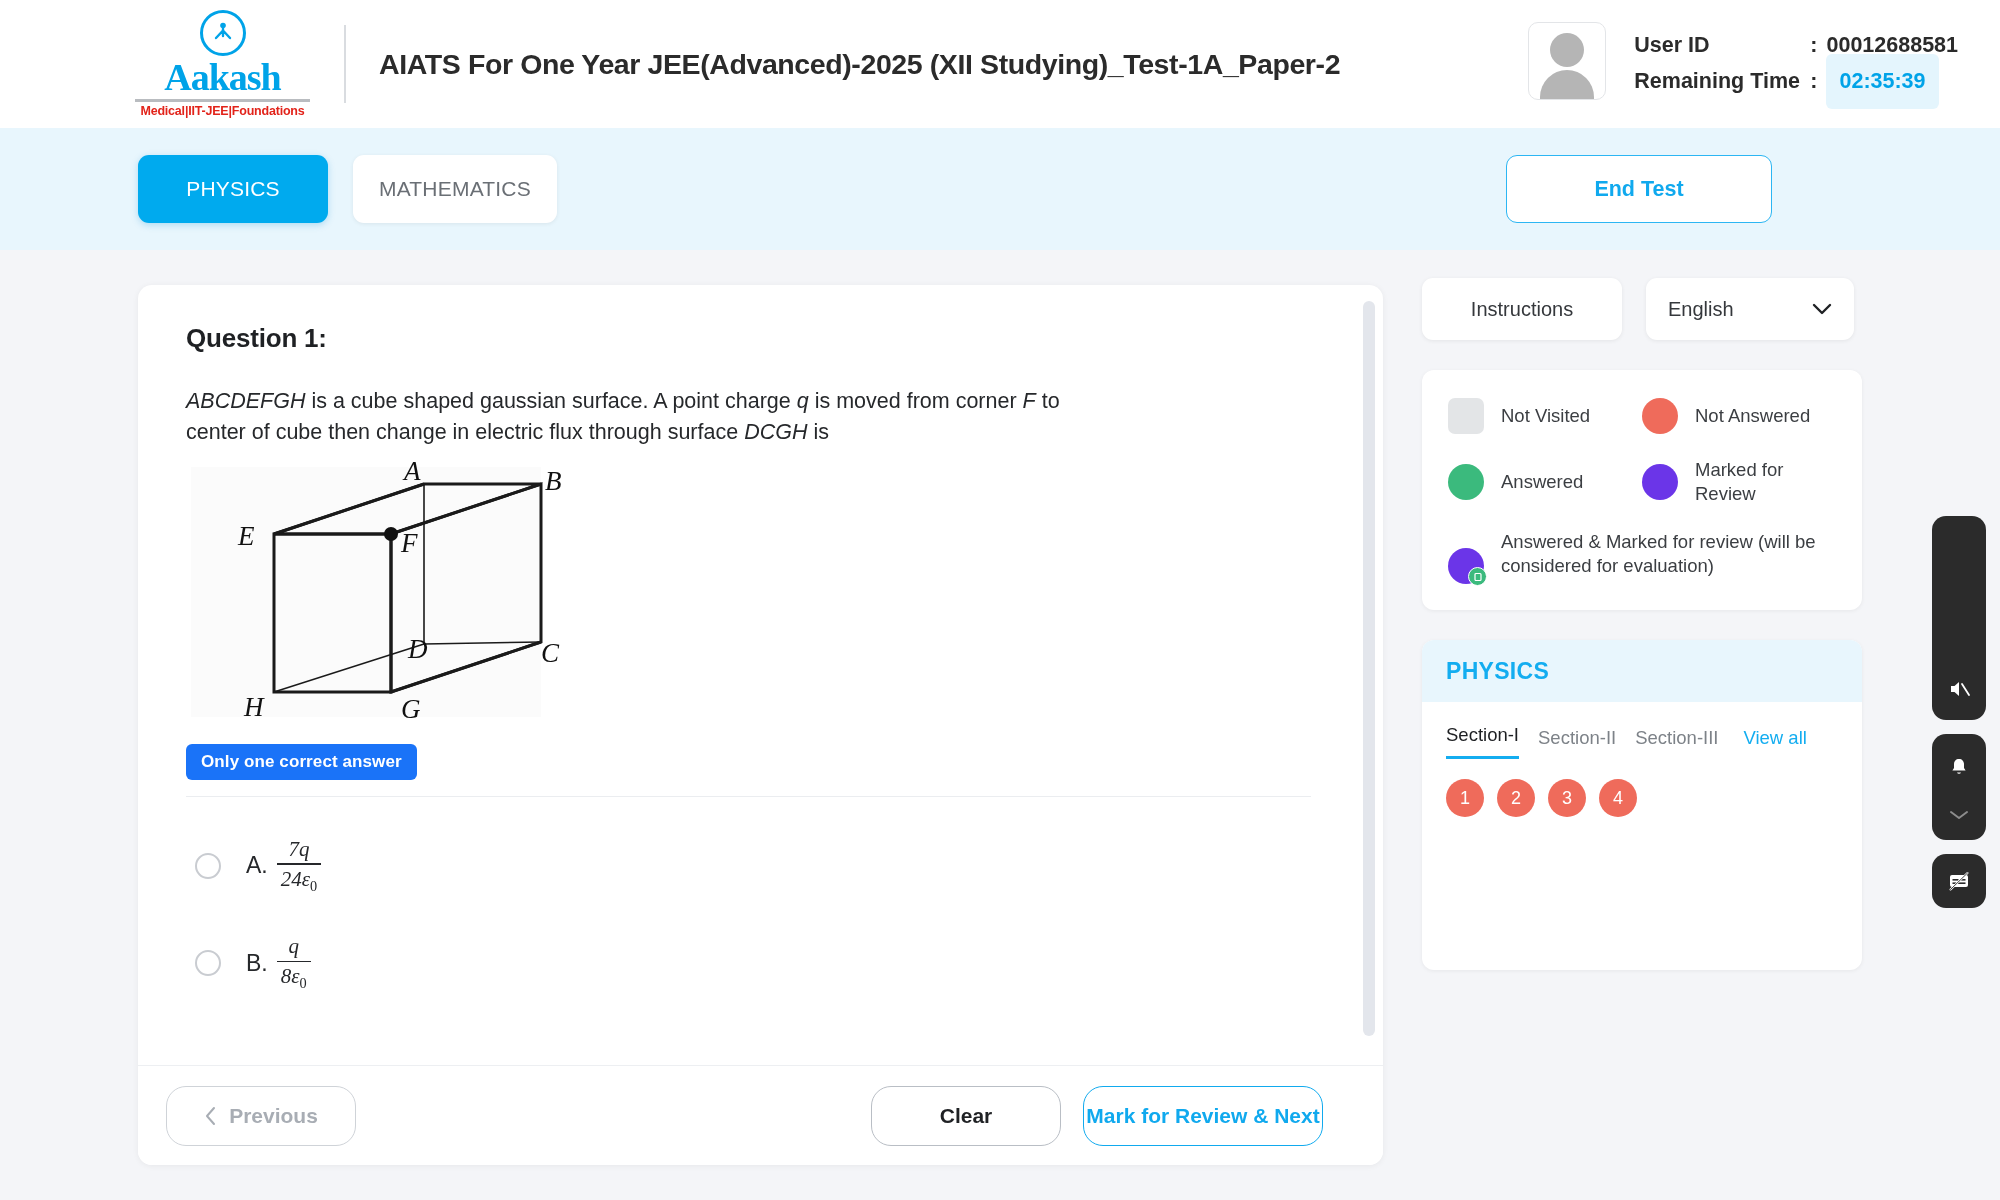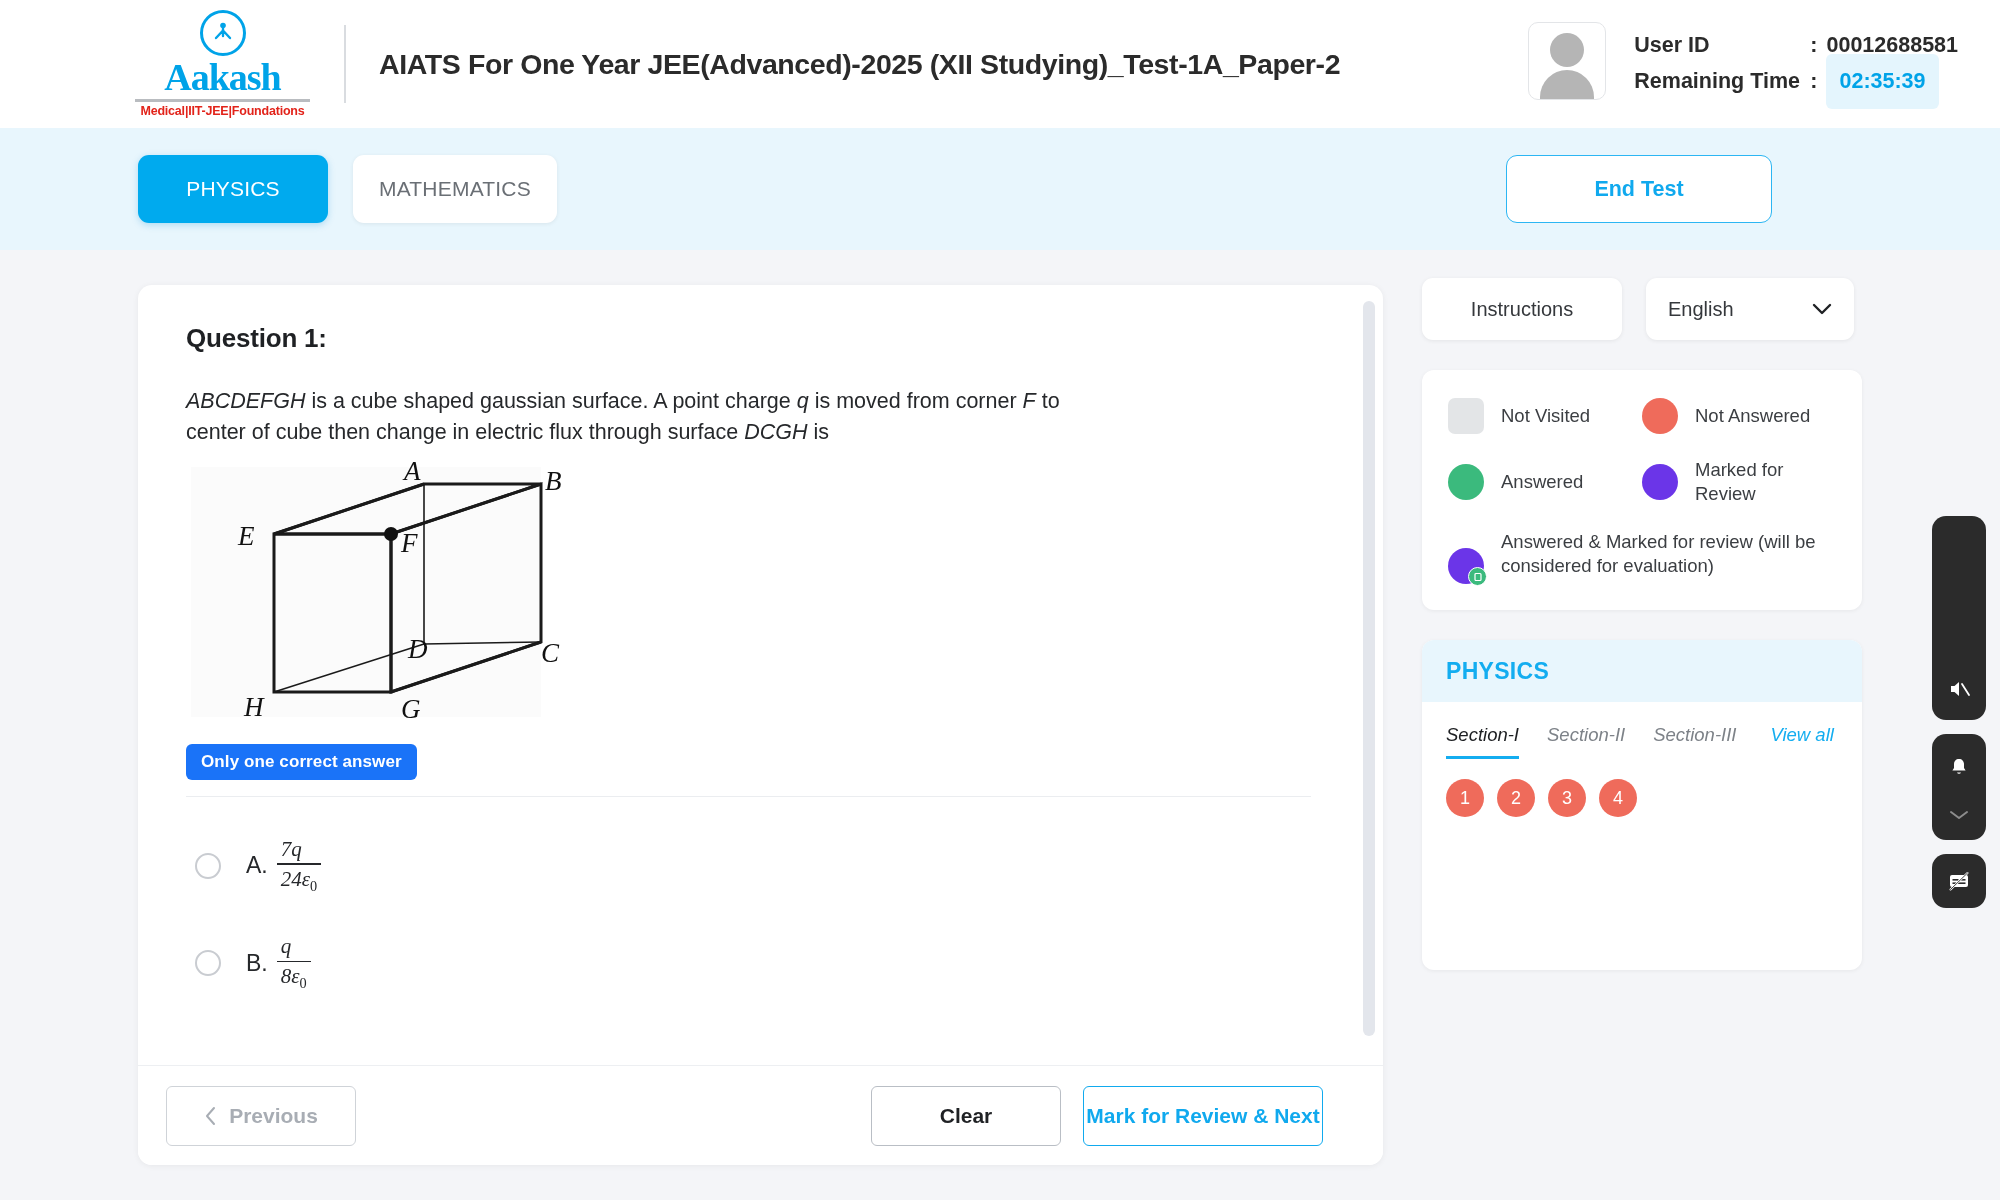--- a/index.html
+++ b/index.html
@@ -100,21 +100,21 @@
   .divider { margin-top: 16px; width: 1125px; height: 1px; background: #ebedf0; }
 
   .option { display: flex; align-items: center; margin-top: 40px; }
   .option:first-of-type { margin-top: 35px; }
   .radio {
     width: 26px; height: 26px; border-radius: 50%; border: 2.2px solid #c9ccd1;
     flex: 0 0 auto; margin-left: 9px; cursor: pointer; background: #fff;
   }
   .opt-letter { font-size: 23px; color: #26282b; margin-left: 25px; }
   .frac {
-    display: inline-flex; flex-direction: column; align-items: flex-start;
+    display: inline-flex; flex-direction: column; align-items: center;
     margin-left: 9px; font-family: "Liberation Serif", serif; font-style: italic;
     font-size: 21px; color: #26282b; line-height: 1.15;
   }
   .frac .num { padding: 0 4px; }
   .frac .bar { width: 100%; height: 1.4px; background: #26282b; margin: 2px 0; }
   .frac .den { padding: 0 4px; white-space: nowrap; }
   .frac sub { font-size: 0.68em; font-style: normal; }
 
   
   .card-scroll-track {
@@ -125,21 +125,21 @@
     background: #e3e6ec; border-radius: 7px; cursor: pointer;
   }
 
   
   .qfooter {
     position: absolute; left: 0; bottom: 0; width: 1245px; height: 100px;
     border-top: 1px solid #edeff2; background: #ffffff;
     display: flex; align-items: center;
   }
   .btn {
-    height: 60px; border-radius: 6px; display: flex; align-items: center; justify-content: center;
+    height: 60px; border-radius: 20px; display: flex; align-items: center; justify-content: center;
     font-size: 21px; font-weight: bold; cursor: pointer; background: #ffffff;
   }
   .btn-prev {
     margin-left: 28px; width: 190px; border: 1.6px solid #cfd3d8; color: #a8adb4;
     gap: 12px; font-weight: bold;
   }
   .btn-group { margin-left: auto; margin-right: 60px; display: flex; gap: 22px; }
   .btn-clear { width: 190px; border: 1.6px solid #b9bec5; color: #1f2124; }
   .btn-mark { width: 240px; border: 1.8px solid #11aaee; color: #10a9ee; }
   .btn-next { width: 190px; border: 1.8px solid #11aaee; color: #10a9ee; gap: 12px; }
@@ -176,21 +176,21 @@
   }
 
   .palette-card {
     margin-top: 30px; width: 440px; background: #ffffff; border-radius: 12px;
     box-shadow: 0 1px 4px rgba(0,0,0,0.06); overflow: hidden; min-height: 330px;
   }
   .palette-head {
     background: #e8f6fd; height: 62px; display: flex; align-items: center;
     padding-left: 24px; font-size: 23px; font-weight: bold; color: #13adf0; letter-spacing: 0.3px;
   }
-  .sections { display: flex; align-items: flex-start; padding: 22px 24px 0 24px; gap: 28px; font-style: italic; }
+  .sections { display: flex; align-items: flex-end; padding: 22px 24px 0 24px; gap: 19px; }
   .section-tab { font-size: 18.5px; color: #7d8288; padding-bottom: 10px; cursor: pointer; }
   .section-tab.active { color: #1d1f22; border-bottom: 3px solid #14adf0; }
   .view-all { font-size: 18.5px; color: #13adf0; cursor: pointer; margin-left: 6px; padding-bottom: 10px; }
   .qnums { display: flex; gap: 13px; padding: 20px 24px 26px 24px; flex-wrap: wrap; }
   .qnum {
     width: 38px; height: 38px; border-radius: 50%; background: #ef6b5b; color: #ffffff;
     display: flex; align-items: center; justify-content: center;
     font-size: 18px; cursor: pointer;
   }
 

